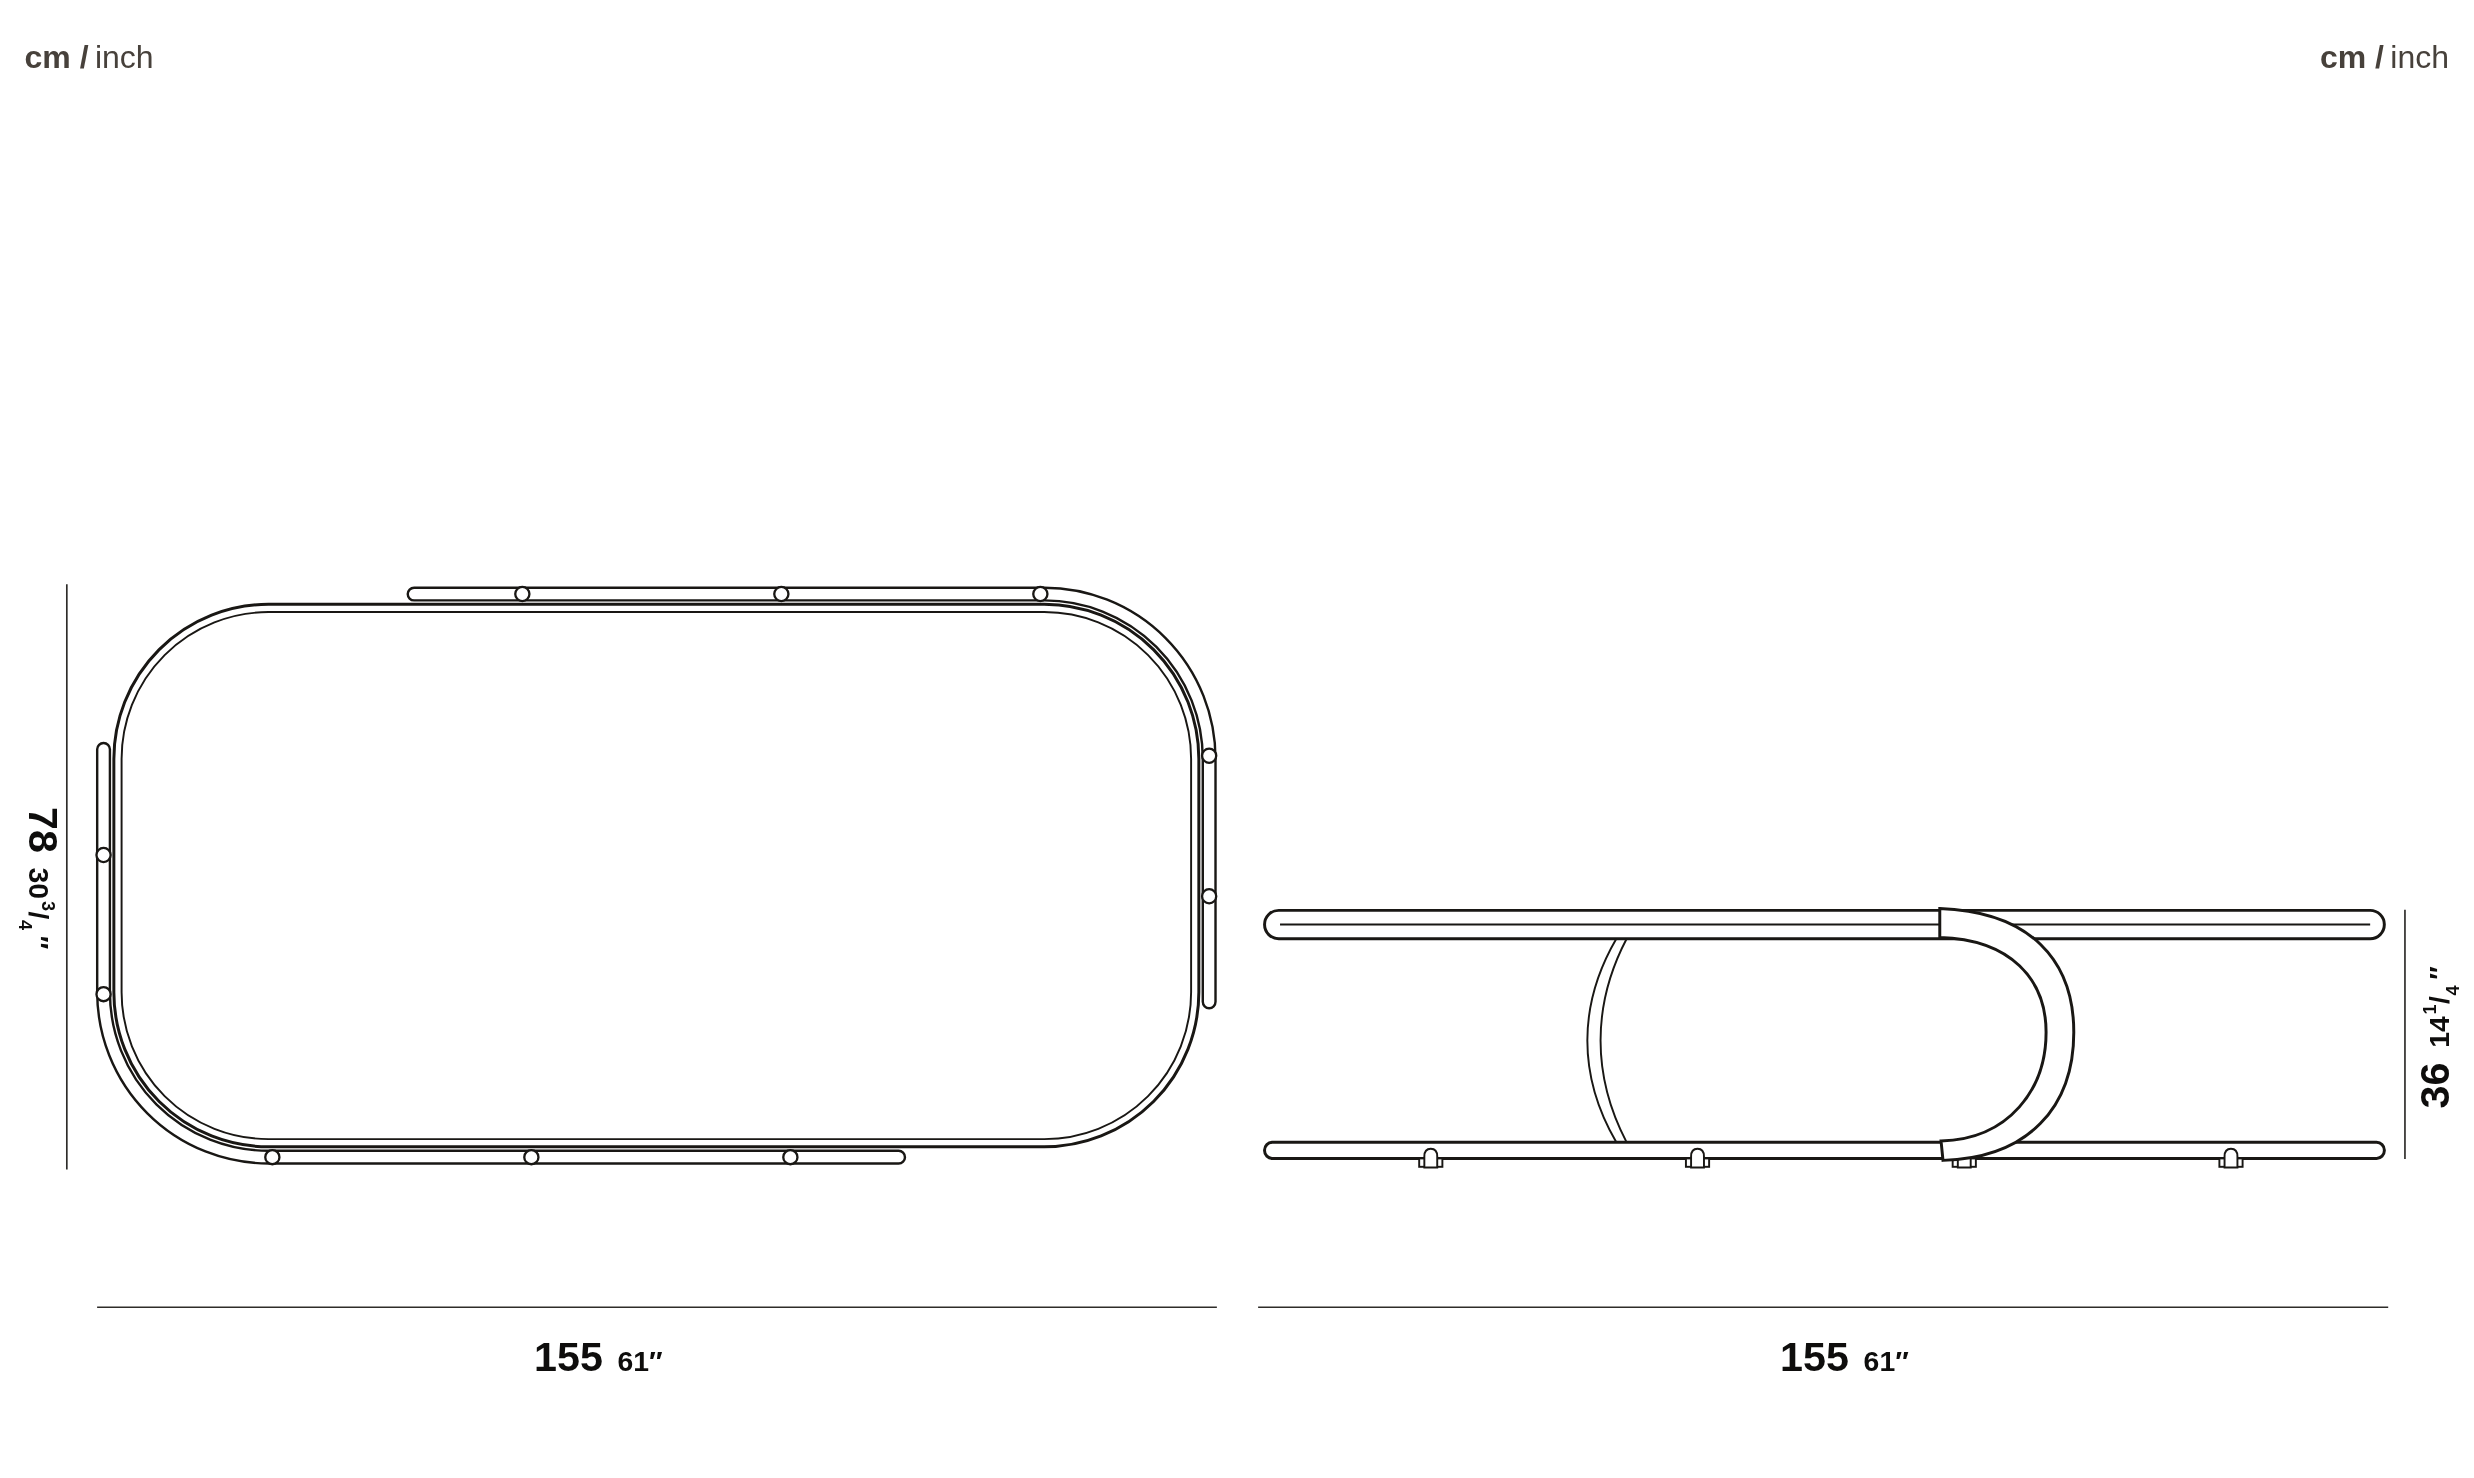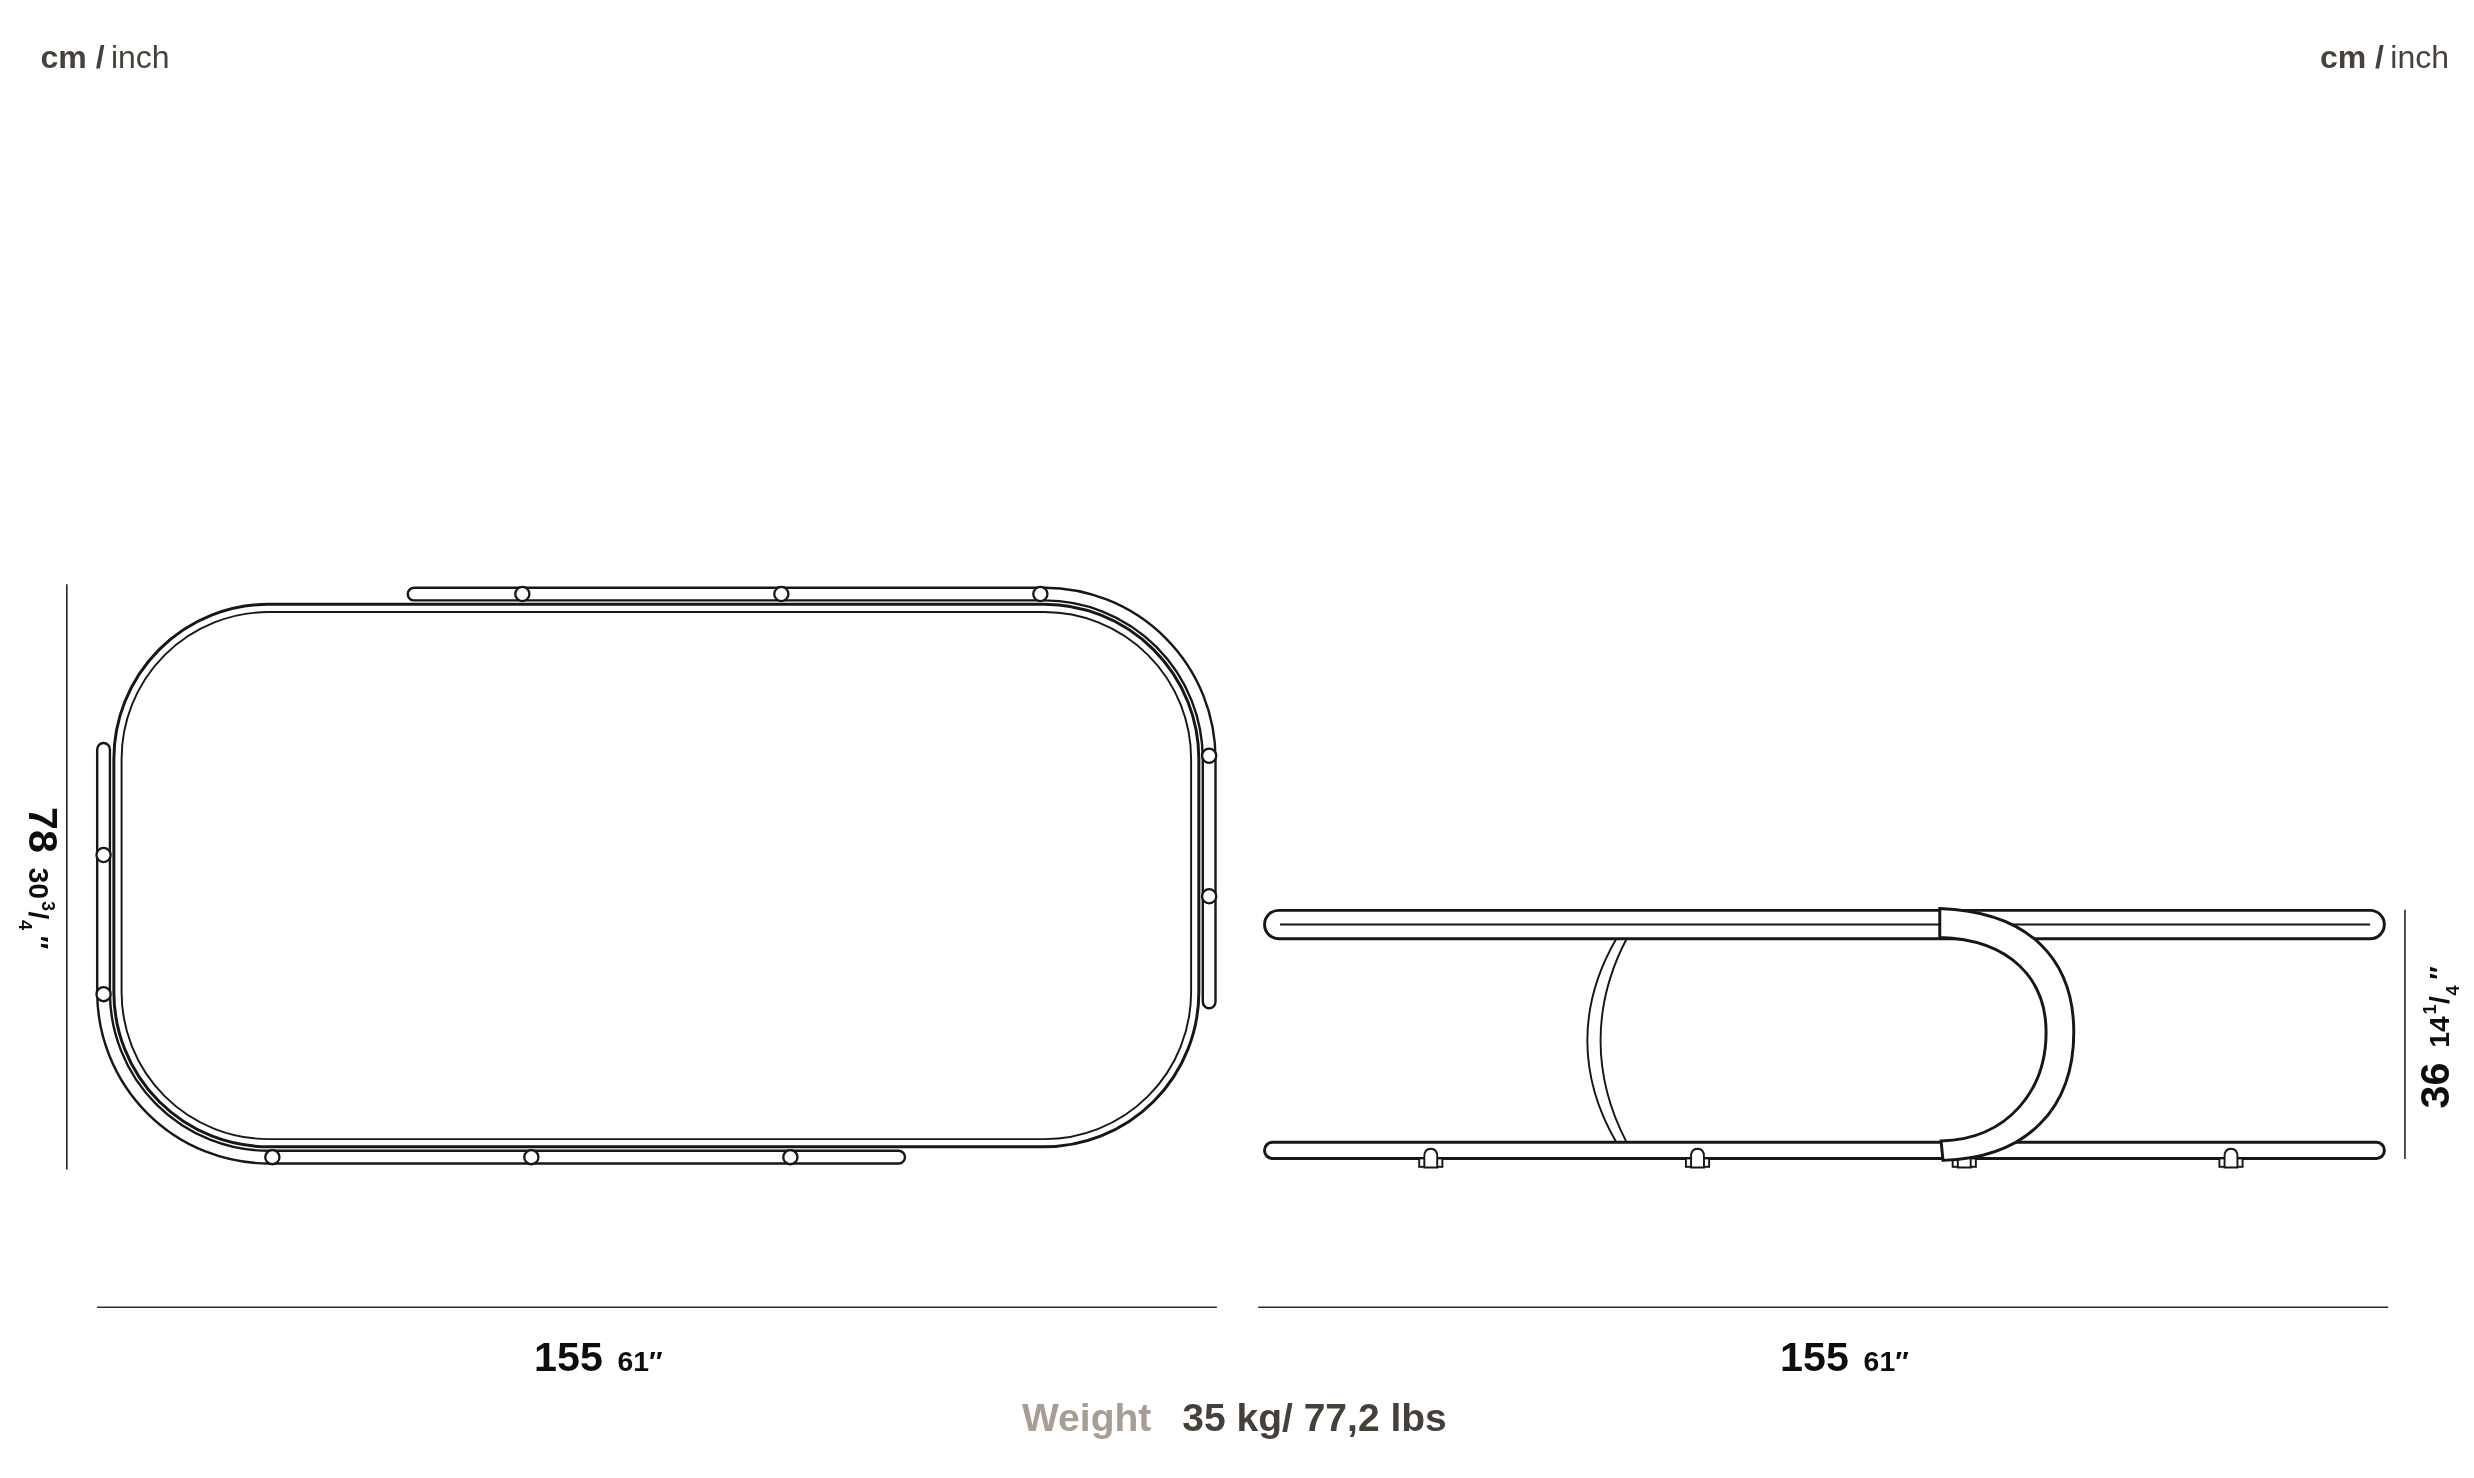--- a/index.html
+++ b/index.html
@@ -1,18 +1,18 @@
 <!DOCTYPE html>
 <html style="font-size:10.3px"><head>
 <meta charset="utf-8">
 <style>
   html,body{margin:0;padding:0;background:#ffffff;}
   .canvas{position:relative;width:2475px;height:1478px;background:#ffffff;overflow:hidden;
           font-family:"Liberation Sans", sans-serif;}
-  .units{position:absolute;top:39px;font-size:32px;color:#47413b;letter-spacing:0;margin-left:16px;}
+  .units{position:absolute;top:39px;font-size:32px;color:#47413b;letter-spacing:0;}
   .units .u-bold{font-weight:700;}
   .units .u-reg{font-weight:400;margin-left:6.4px;}
   .units-left{left:24.5px;}
   .units-right{right:26px;text-align:right;}
   svg{position:absolute;left:0;top:0;}
   .ink{stroke:#191714;fill:none;}
   .tube-out{stroke:#191714;stroke-width:23.5;fill:none;stroke-linecap:round;}
   .tube-core{stroke:#ffffff;stroke-width:16;fill:none;stroke-linecap:round;}
   .hole{fill:#ffffff;stroke:#191714;stroke-width:3.6;}
   .edge-outer{stroke-width:4.6;}
@@ -121,16 +121,15 @@
         <tspan class="small" dy="-16" dx="6">″</tspan>
       </text>
 
       <text class="dimtext" x="2862" y="2128" text-anchor="middle">
         <tspan class="big">155</tspan>
         <tspan class="small" dx="20">61″</tspan>
       </text>
     </g>
   </svg>
 
-  <div class="weight"><span class="w-label">Weight</span><span class="w-value">35 kg/ 77,2 lbs</span></div>
 
 </div>
 
 
 </body></html>

